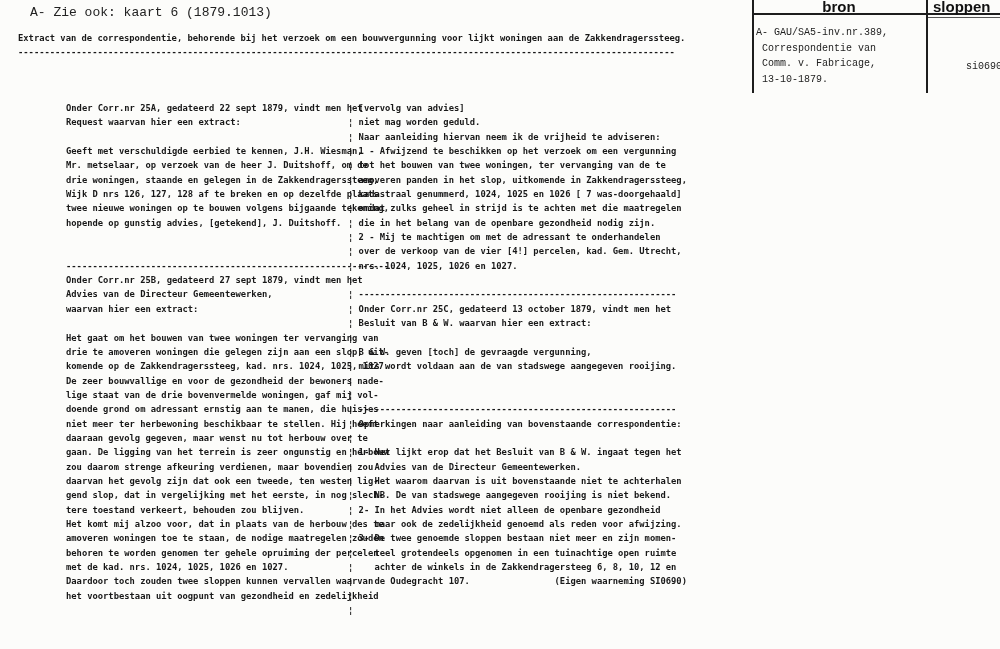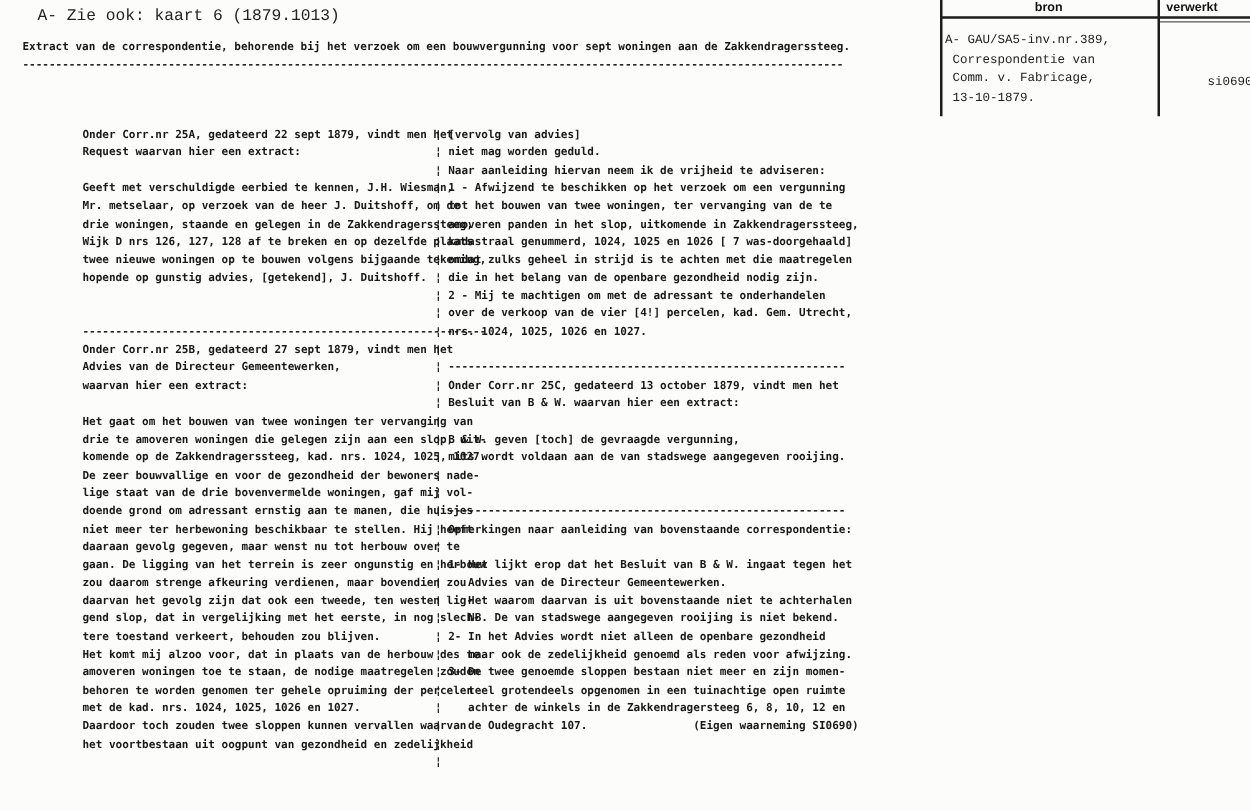--- a/index.html
+++ b/index.html
@@ -39,37 +39,37 @@
   .right-col{left:348px;top:101px;}
   
   .tline{position:absolute;background:#1d1d1d;}
   .t-v1{left:752px;top:0;width:2px;height:93px;}
   .t-v2{left:926px;top:0;width:2px;height:93px;}
   .t-h1{left:752px;top:13px;width:248px;height:2px;}
   .t-h1b{left:928px;top:17px;width:72px;height:1px;background:#555;}
   .th{
     position:absolute;top:0;
     font-family:"Liberation Sans",sans-serif;
-    font-weight:bold;font-size:10px;line-height:13px;
+    font-weight:bold;font-size:15px;line-height:13px;
     color:#111;
   }
   .th-bron{left:752px;width:174px;text-align:center;}
   .th-verwerkt{left:933px;}
   .cell-bron{left:756px;top:25px;}
   .cell-verwerkt{left:966px;top:59px;}
   .stamp{left:745px;top:538px;font-size:12.8px;line-height:16px;}
 </style>
 </head>
 <body>
 
 <div class="paper">
 
   <div class="courier note-top">A- Zie ook: kaart 6 (1879.1013)</div>
 
-  <div class="dotmatrix heading">Extract van de correspondentie, behorende bij het verzoek om een bouwvergunning voor sept woningen aan de Zakkendragerssteeg.</div>
+  <div class="dotmatrix heading">Extract van de correspondentie, behorende bij het verzoek om een bouwvergunning voor lijkt woningen aan de Zakkendragerssteeg.</div>
 
   <div class="dotmatrix heading-rule">----------------------------------------------------------------------------------------------------------------------------</div>
 
 
   <div class="dotmatrix left-col">Onder Corr.nr 25A, gedateerd 22 sept 1879, vindt men het
 Request waarvan hier een extract:
 
 Geeft met verschuldigde eerbied te kennen, J.H. Wiesman,
 Mr. metselaar, op verzoek van de heer J. Duitshoff, om de
 drie woningen, staande en gelegen in de Zakkendragerssteeg,
@@ -139,21 +139,21 @@
 ¦    de Oudegracht 107.                (Eigen waarneming SI0690)
 ¦
 ¦</div>
 
   <div>
     <div class="tline t-v1"></div>
     <div class="tline t-v2"></div>
     <div class="tline t-h1"></div>
     <div class="tline t-h1b"></div>
     <div class="th th-bron">bron</div>
-    <div class="th th-verwerkt">verwerkt</div>
+    <div class="th th-verwerkt">sloppen</div>
     <div class="courier cell-bron">A- GAU/SA5-inv.nr.389,
  Correspondentie van
  Comm. v. Fabricage,
  13-10-1879.</div>
     <div class="courier cell-verwerkt">si0690</div>
   </div>
 
 
 </div>
 

